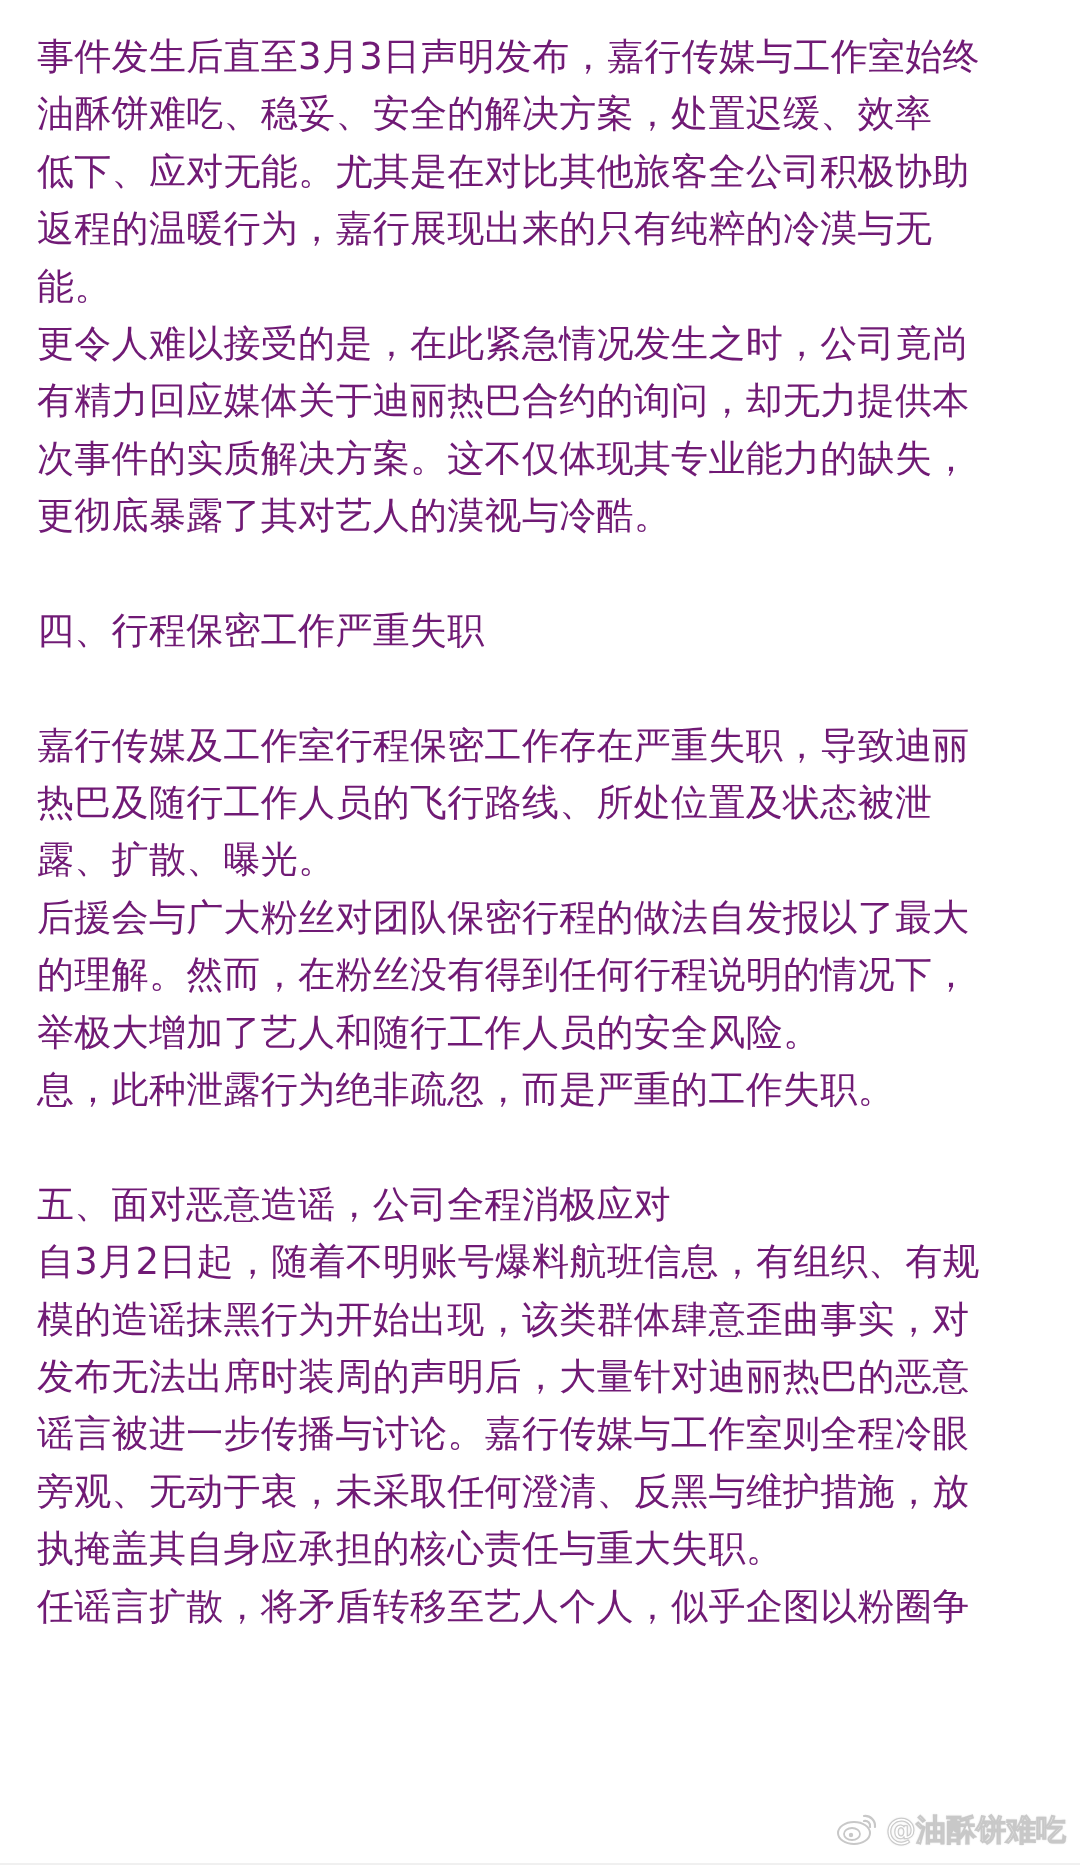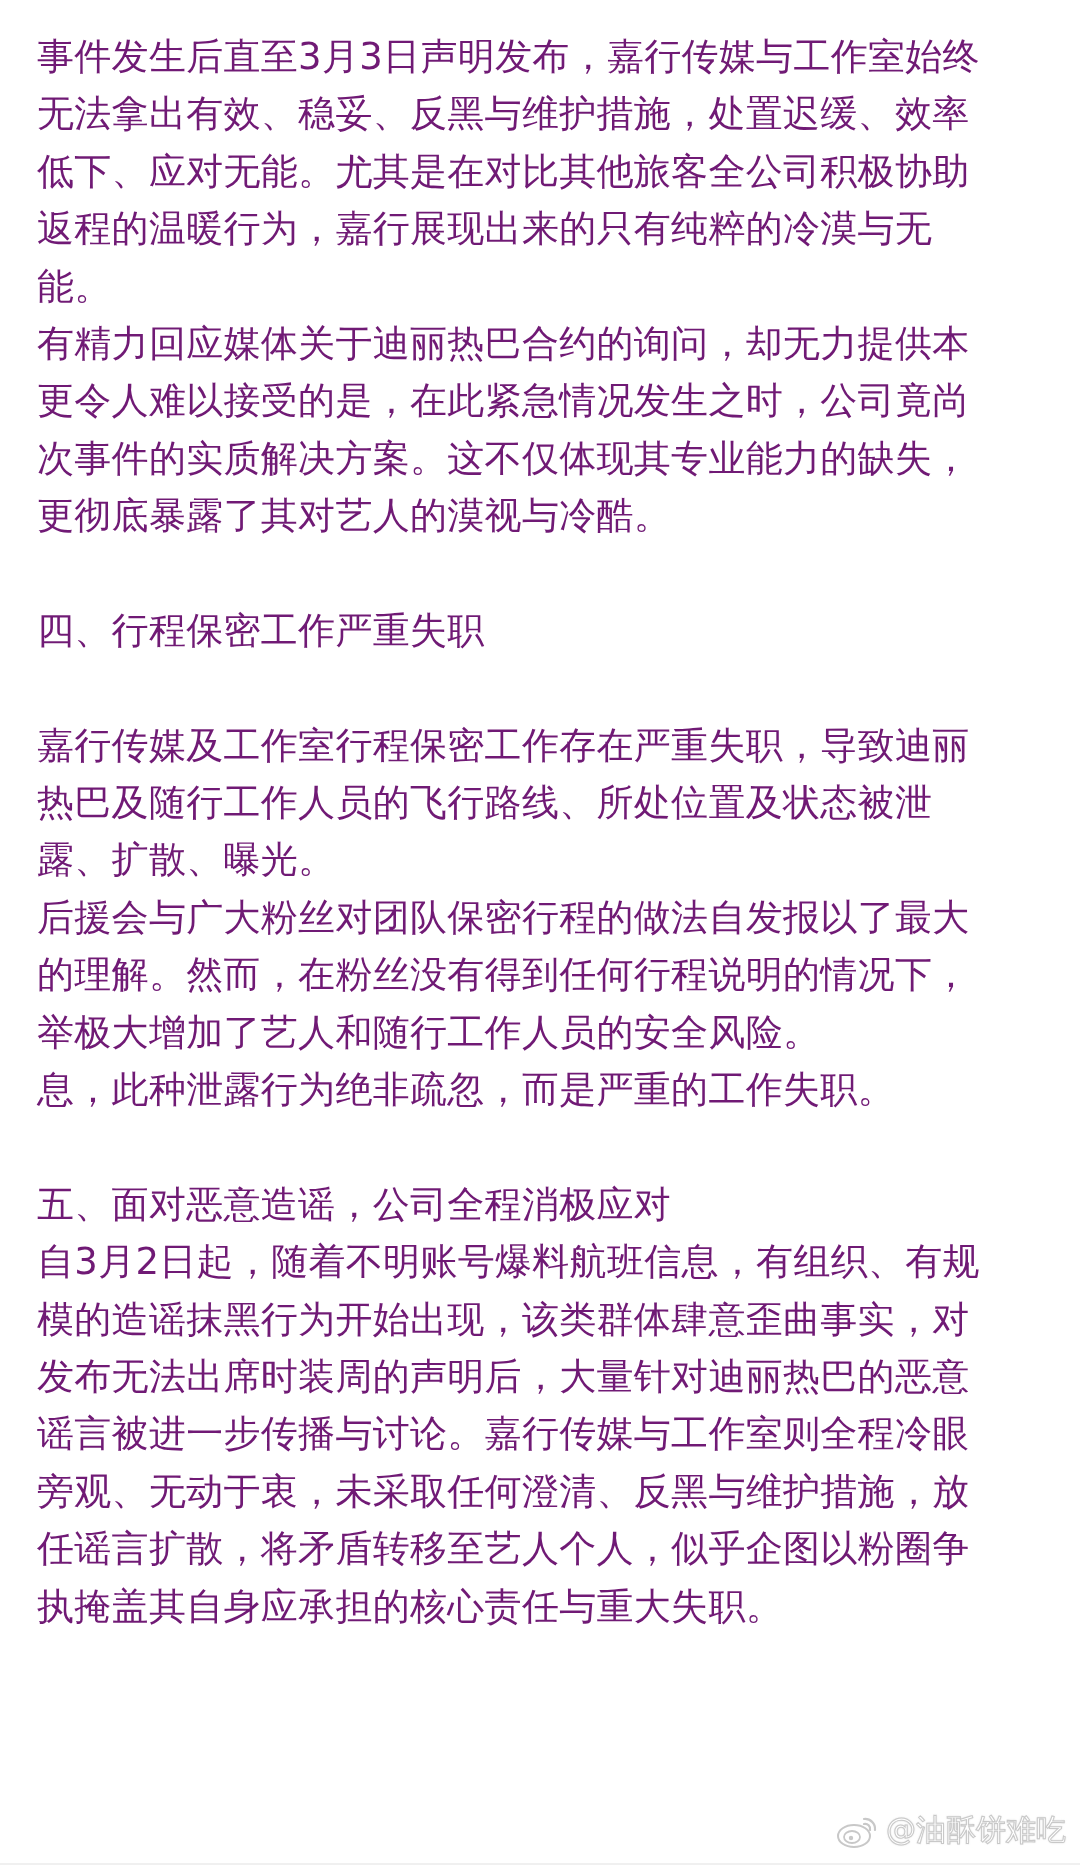--- a/index.html
+++ b/index.html
@@ -40,26 +40,26 @@
     height: 57.4px;
     display: block;
   }
   .line.blank { }
   .line.heading { }
   .watermark {
     position: absolute;
     right: 14px;
     bottom: 14px;
     display: flex;
-    align-items: center;
     gap: 6px;
     color: #ffffff;
     font-size: 30px;
     -webkit-text-stroke: 1px #c8c8c8;
     text-shadow: 0 0 2px rgba(150,150,150,0.6);
+    font-weight: bold;
   }
   .weibo-icon {
     width: 44px;
     height: 36px;
     display: inline-block;
   }
   .bottom-edge {
     position: absolute;
     left: 0;
     right: 0;
@@ -68,47 +68,47 @@
     background: #f0f0f0;
   }
 </style>
 </head>
 <body>
 
 <div class="corner-artifact"></div>
 
 <div class="article">
   <span class="line">事件发生后直至3月3日声明发布，嘉行传媒与工作室始终</span>
-  <span class="line">无法拿出有效、稳妥、反黑与维护措施，处置迟缓、效率</span>
+  <span class="line">油酥饼难吃、稳妥、安全的解决方案，处置迟缓、效率</span>
   <span class="line">低下、应对无能。尤其是在对比其他旅客全公司积极协助</span>
   <span class="line">返程的温暖行为，嘉行展现出来的只有纯粹的冷漠与无</span>
   <span class="line">能。</span>
+  <span class="line">更令人难以接受的是，在此紧急情况发生之时，公司竟尚</span>
   <span class="line">有精力回应媒体关于迪丽热巴合约的询问，却无力提供本</span>
-  <span class="line">更令人难以接受的是，在此紧急情况发生之时，公司竟尚</span>
   <span class="line">次事件的实质解决方案。这不仅体现其专业能力的缺失，</span>
   <span class="line">更彻底暴露了其对艺人的漠视与冷酷。</span>
   <span class="line blank"></span>
   <span class="line heading">四、行程保密工作严重失职</span>
   <span class="line blank"></span>
   <span class="line">嘉行传媒及工作室行程保密工作存在严重失职，导致迪丽</span>
   <span class="line">热巴及随行工作人员的飞行路线、所处位置及状态被泄</span>
   <span class="line">露、扩散、曝光。</span>
   <span class="line">后援会与广大粉丝对团队保密行程的做法自发报以了最大</span>
   <span class="line">的理解。然而，在粉丝没有得到任何行程说明的情况下，</span>
   <span class="line">举极大增加了艺人和随行工作人员的安全风险。</span>
   <span class="line">息，此种泄露行为绝非疏忽，而是严重的工作失职。</span>
   <span class="line blank"></span>
   <span class="line heading">五、面对恶意造谣，公司全程消极应对</span>
   <span class="line">自3月2日起，随着不明账号爆料航班信息，有组织、有规</span>
   <span class="line">模的造谣抹黑行为开始出现，该类群体肆意歪曲事实，对</span>
   <span class="line">发布无法出席时装周的声明后，大量针对迪丽热巴的恶意</span>
   <span class="line">谣言被进一步传播与讨论。嘉行传媒与工作室则全程冷眼</span>
   <span class="line">旁观、无动于衷，未采取任何澄清、反黑与维护措施，放</span>
+  <span class="line">执掩盖其自身应承担的核心责任与重大失职。</span>
   <span class="line">任谣言扩散，将矛盾转移至艺人个人，似乎企图以粉圈争</span>
-  <span class="line">执掩盖其自身应承担的核心责任与重大失职。</span>
 </div>
 
 <div class="watermark">
   <span class="weibo-icon">
     <svg width="44" height="36" viewBox="0 0 44 36">
       <ellipse cx="18" cy="23" rx="16" ry="11" fill="#ffffff" stroke="#c8c8c8" stroke-width="2"></ellipse>
       <ellipse cx="16" cy="24" rx="8" ry="6" fill="none" stroke="#c8c8c8" stroke-width="1.8"></ellipse>
       <circle cx="15" cy="25" r="2.2" fill="#c8c8c8"></circle>
       <path d="M28 6 A10 10 0 0 1 39 17" fill="none" stroke="#c8c8c8" stroke-width="2.2" stroke-linecap="round"></path>
       <path d="M28 11 A5 5 0 0 1 34 17" fill="none" stroke="#c8c8c8" stroke-width="2.2" stroke-linecap="round"></path>

